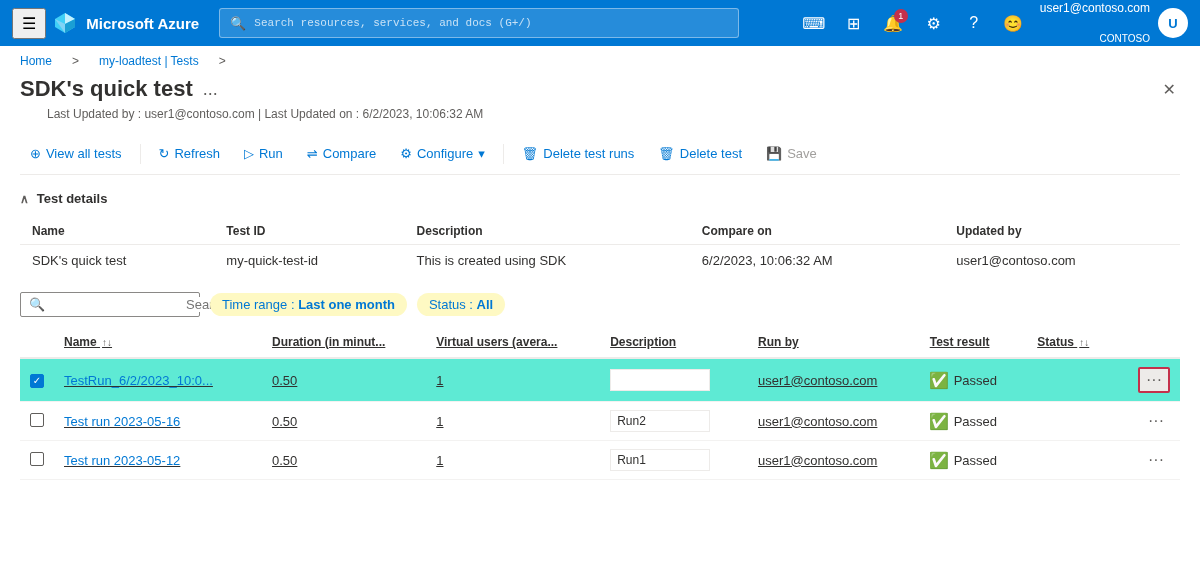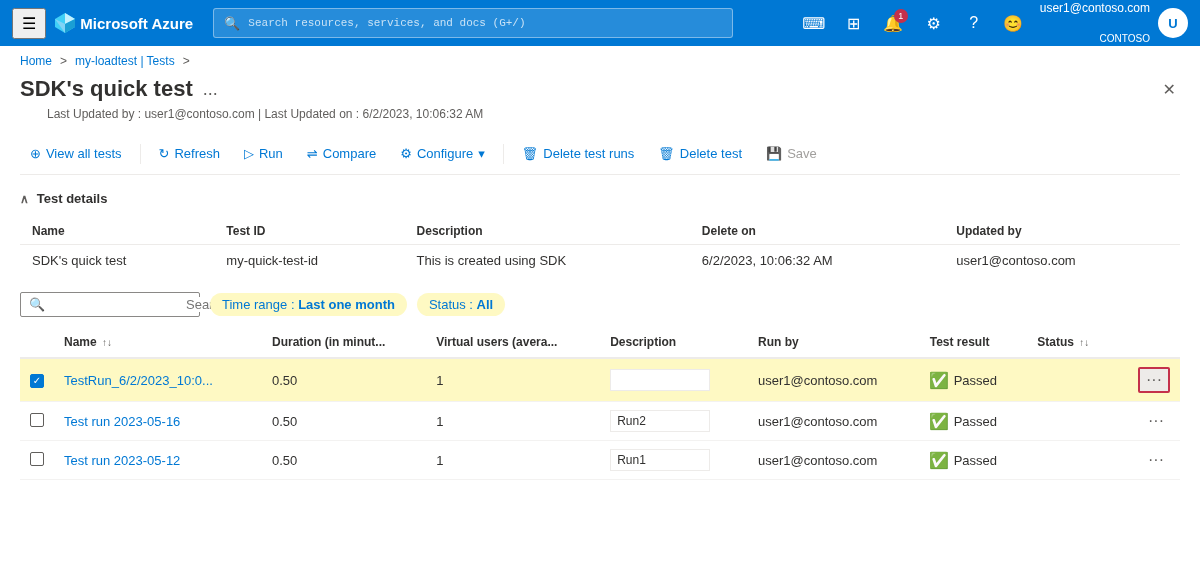--- a/index.html
+++ b/index.html
@@ -10,21 +10,21 @@
       background: #0078d4;
       height: 46px;
       display: flex;
       align-items: center;
       padding: 0 12px;
       gap: 8px;
       color: #fff;
     }
     .top-nav .hamburger { font-size: 16px; cursor: pointer; padding: 4px 8px; }
     .top-nav .azure-logo {
-      display: flex; align-items: center; gap: 4px;
+      display: flex; align-items: center; gap: 10px;
       font-size: 15px; font-weight: 600; white-space: nowrap;
     }
     .top-nav .search-bar {
       flex: 1; max-width: 520px; margin: 0 12px;
       background: rgba(255,255,255,0.15);
       border: 1px solid rgba(255,255,255,0.4);
       border-radius: 3px;
       display: flex; align-items: center; padding: 0 10px; gap: 8px;
       height: 30px;
     }
@@ -54,21 +54,21 @@
       position: absolute; top: 4px; right: 4px;
       background: #c4314b; color: #fff; border-radius: 50%;
       width: 14px; height: 14px; font-size: 9px; display: flex;
       align-items: center; justify-content: center;
     }
 
     
     .breadcrumb {
       padding: 8px 20px;
       font-size: 12px; color: #605e5c;
-      display: flex; align-items: center; gap: 8px;
+      display: flex; align-items: center; gap: 20px;
     }
     .breadcrumb a { color: #0078d4; text-decoration: none; }
 
     
     .main-content { padding: 0 20px 20px; }
 
     
     .page-header {
       display: flex; align-items: flex-start; justify-content: space-between;
       margin-bottom: 4px;
@@ -143,21 +143,21 @@
     .runs-table th {
       text-align: left; padding: 8px 10px;
       font-size: 12px; font-weight: 600; color: #323130;
       border-bottom: 2px solid #edebe9;
     }
     .runs-table th .sort-icon { color: #605e5c; font-size: 10px; margin-left: 2px; }
     .runs-table td {
       padding: 8px 10px; font-size: 13px; color: #323130;
       border-bottom: 1px solid #f3f2f1;
     }
-    .runs-table tr.selected td { background: #fef9c3; }
+    .runs-table tr.selected td { background: #5eead4; }
     .runs-table .link { color: #0078d4; text-decoration: none; cursor: pointer; }
 
     .checkbox-cell { width: 32px; }
     .checkbox {
       width: 14px; height: 14px; border: 1.5px solid #605e5c;
       display: inline-flex; align-items: center; justify-content: center;
       cursor: pointer; border-radius: 2px; background: #fff;
     }
     .checkbox.checked { background: #0078d4; border-color: #0078d4; }
     .checkbox.checked::after { content: '✓'; color: #fff; font-size: 10px; }
@@ -172,21 +172,21 @@
       background: #fff; color: #323130;
     }
 
     .more-btn {
       background: none; border: none; cursor: pointer;
       color: #605e5c; font-size: 16px; padding: 2px 6px;
       border-radius: 2px;
     }
     .more-btn.active { background: #edebe9; border: 2px solid #c4314b; border-radius: 2px; }
 
-    .table-wrap { position: relative; }
+    .table-wrap { position: relative; text-decoration: underline; }
 
     
     .azure-diamond {
       display: inline-block;
       width: 22px; height: 22px;
     }
   </style>
 </head>
 <body>
 
@@ -295,21 +295,21 @@
     <div class="section-header">
       <span class="section-toggle">∧</span>
       <span>Test details</span>
     </div>
     <table class="details-table">
       <thead>
         <tr>
           <th>Name</th>
           <th>Test ID</th>
           <th>Description</th>
-          <th>Delete on</th>
+          <th>Compare on</th>
           <th>Updated by</th>
         </tr>
       </thead>
       <tbody id="details-tbody">
       <tr>
     <td>SDK's quick test</td>
     <td>my-quick-test-id</td>
     <td>This is created using SDK</td>
     <td>6/2/2023, 10:06:32 AM</td>
     <td>user1@contoso.com</td>

